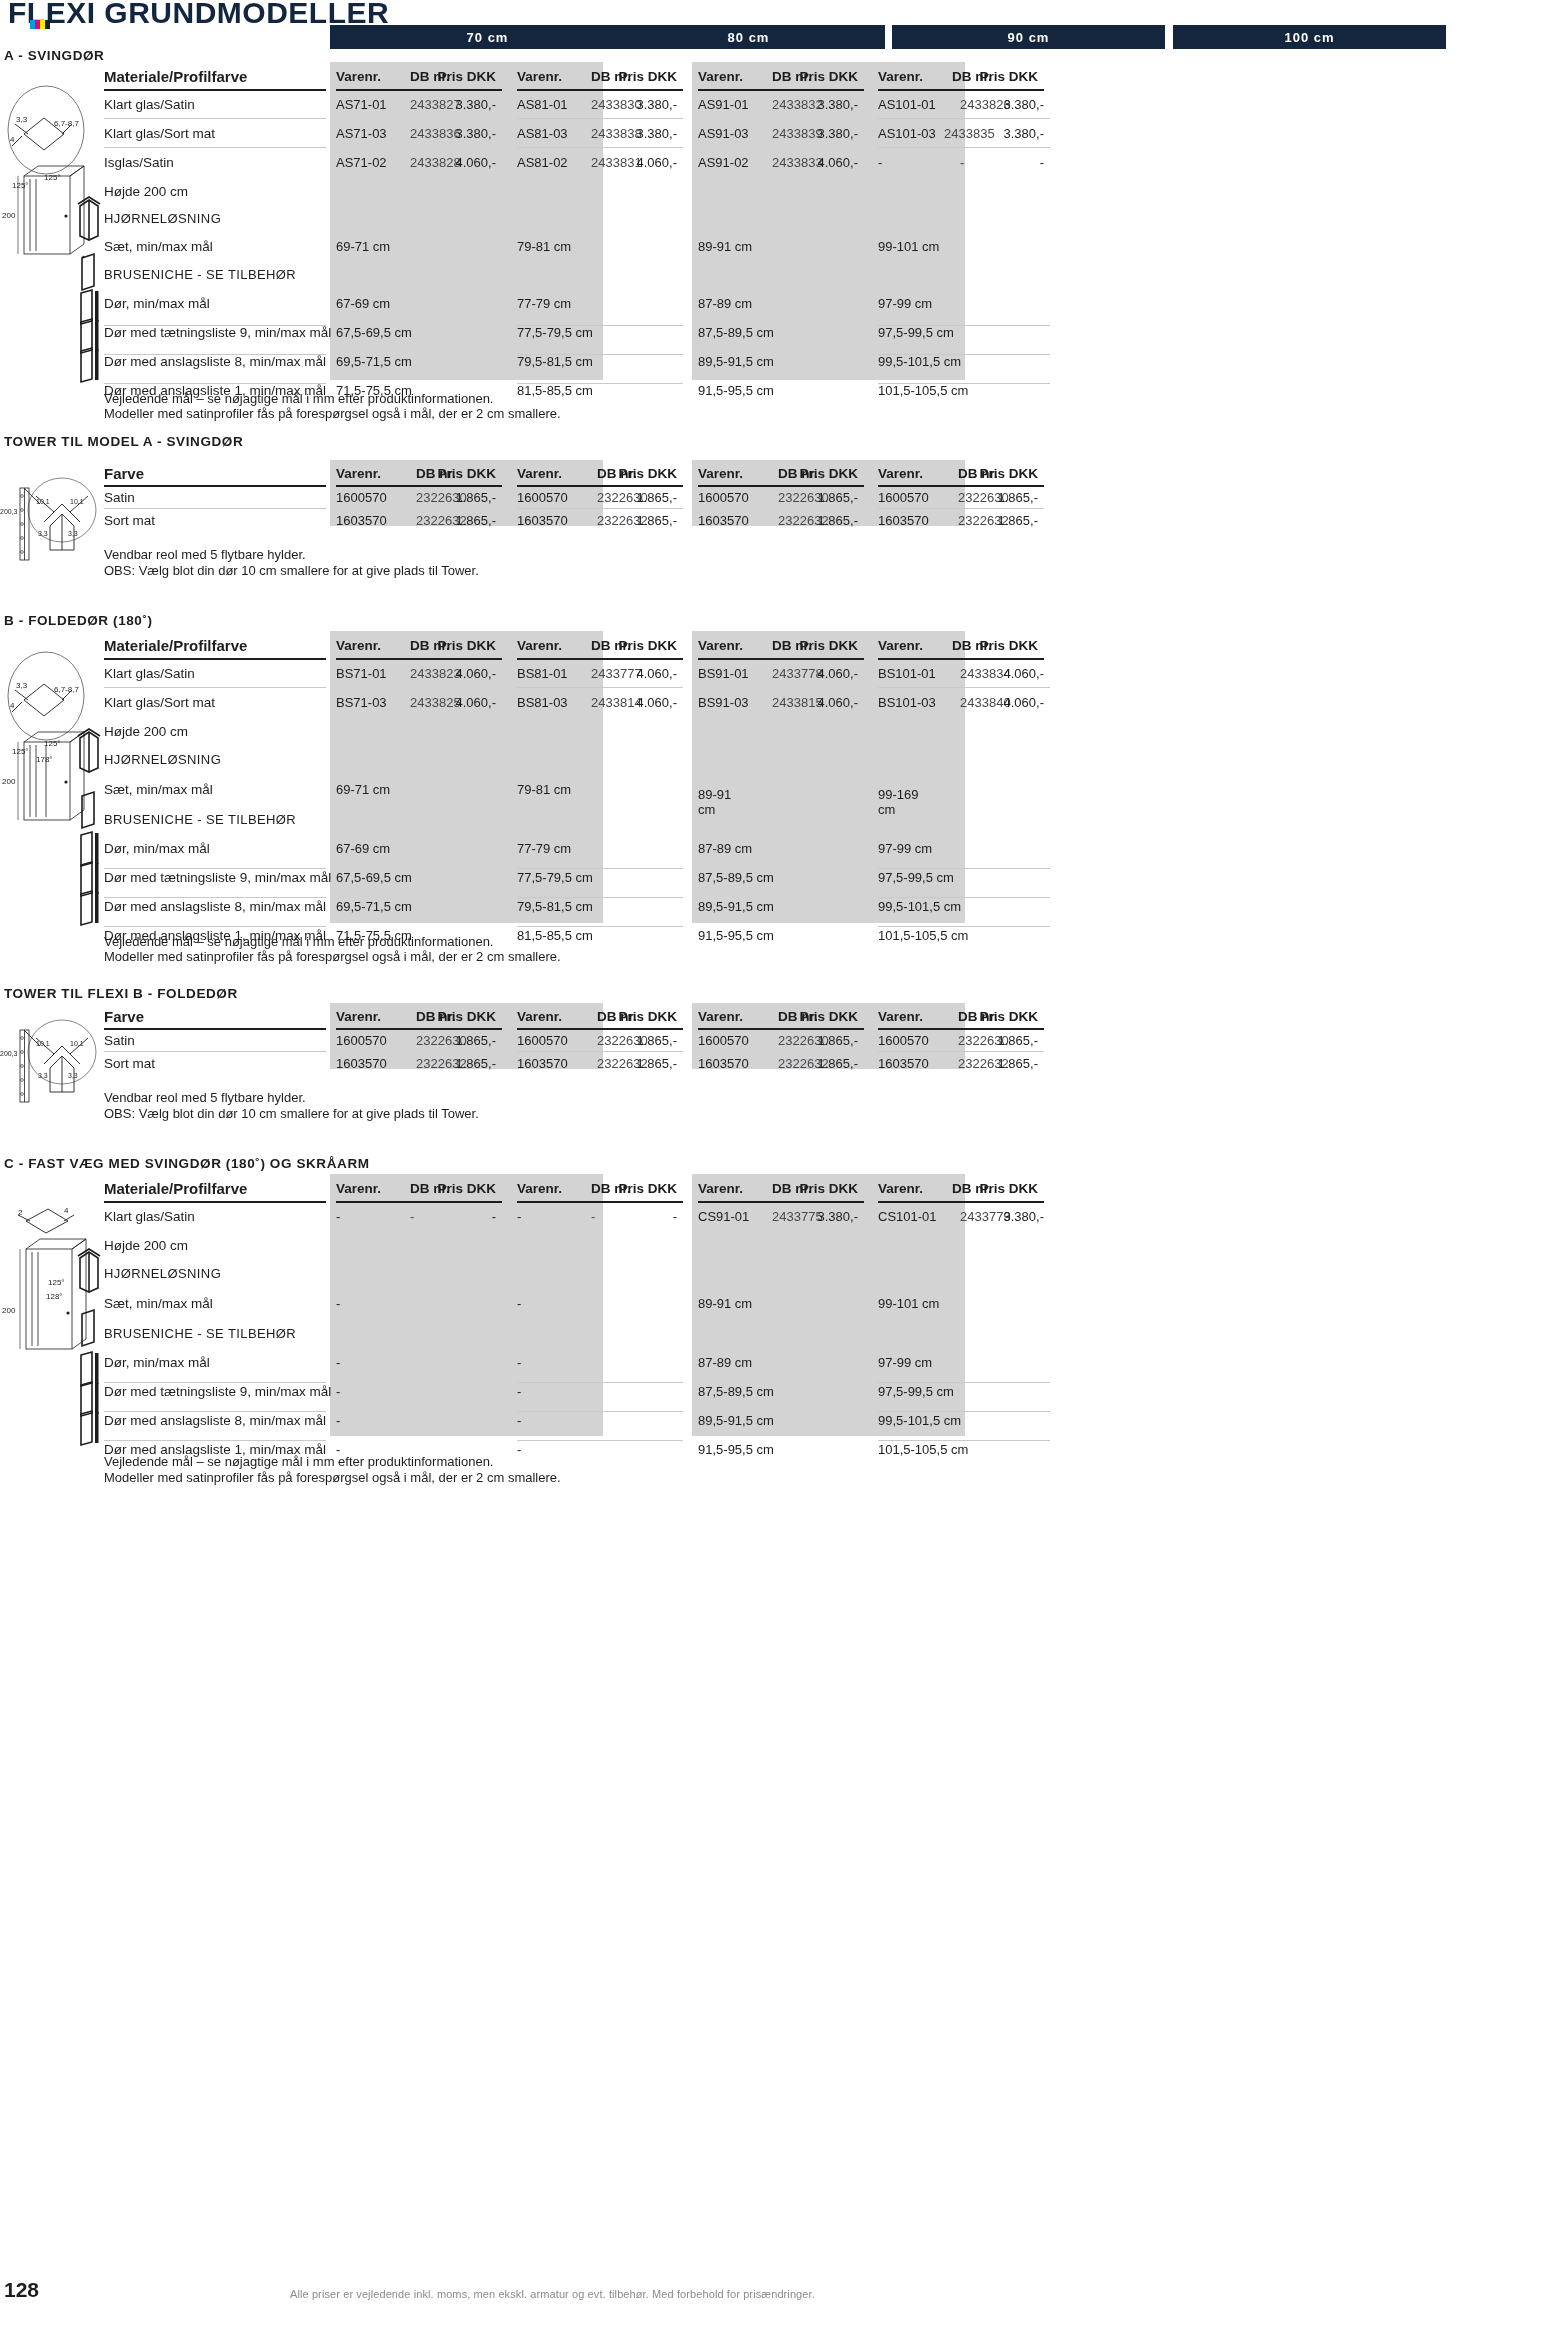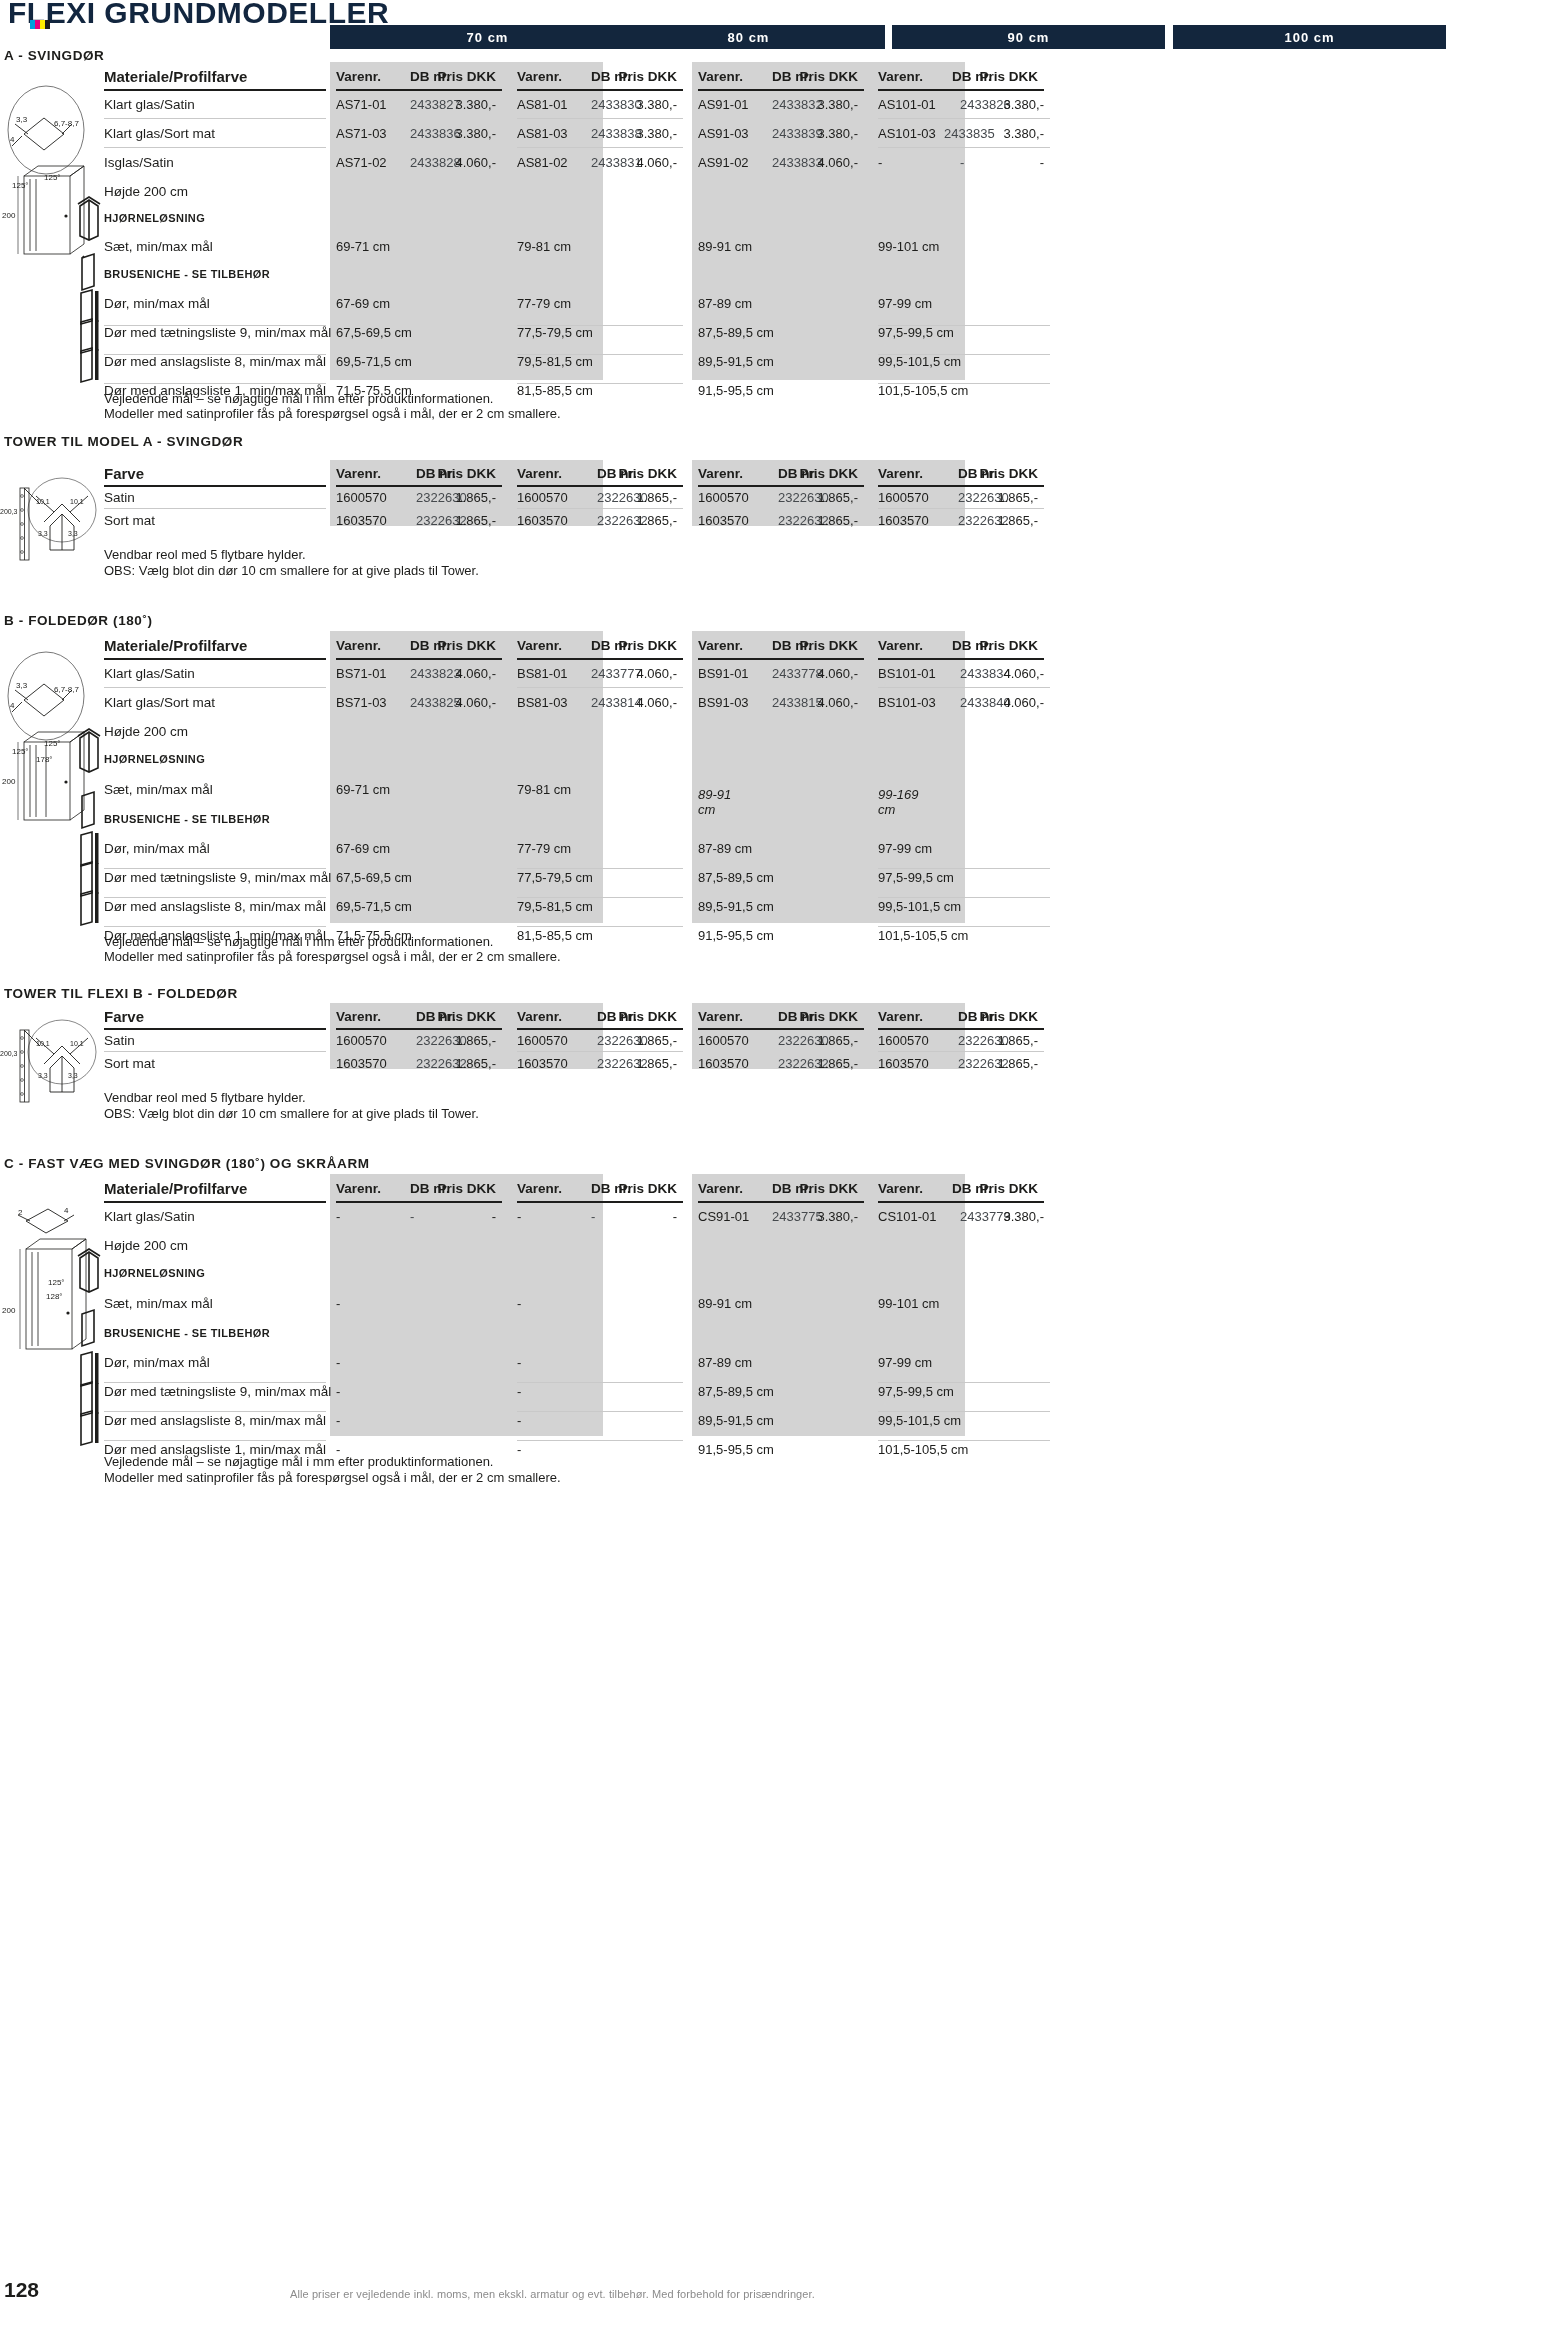--- a/index.html
+++ b/index.html
@@ -41,30 +41,30 @@
   
   .tbl{ position:absolute; }
   .colband{ position:absolute; background:#d3d3d3; }
   .row{ position:relative; height:29px; }
   .lbl{
     position:absolute; left:104px; width:222px;
     font-size:13.5px; color:#1d1d1b;
     top:50%; transform:translateY(-50%);
     white-space:nowrap;
   }
-  .lbl.bold{ font-weight:bold; font-size:11px; letter-spacing:0.4px; }
+  .lbl.bold{ font-weight:normal; font-size:13px; letter-spacing:0.4px; }
   .hdr .lbl{ font-weight:bold; font-size:15px; }
   .cellgrp{ position:absolute; top:0; height:100%; }
   .c1,.c2,.c3{ position:absolute; top:50%; transform:translateY(-50%); font-size:13px; white-space:nowrap; }
   .c1{ left:0; }
   .c2{ left:74px; color:#45494d; }
   .c3{ right:6px; text-align:right; }
   .hdr .c1,.hdr .c2,.hdr .c3{ font-weight:bold; font-size:13.5px; color:#1d1d1b; }
   .meas{ position:absolute; top:50%; transform:translateY(-50%); left:0; font-size:13px; white-space:nowrap; }
-  .meas.two{ top:44%; transform:none; line-height:15px;font-style:italic; }
+  .meas.two{ top:44%; transform:none; line-height:15px; }
 
   .uline{ position:absolute; height:1px; background:#c9c9c9; }
   .uline.dark{ height:1.5px; background:#1d1d1b; }
 
   
   .note{
     position:absolute; left:104px;
     font-size:13px; line-height:19px; color:#1d1d1b; white-space:nowrap;
   }
 

